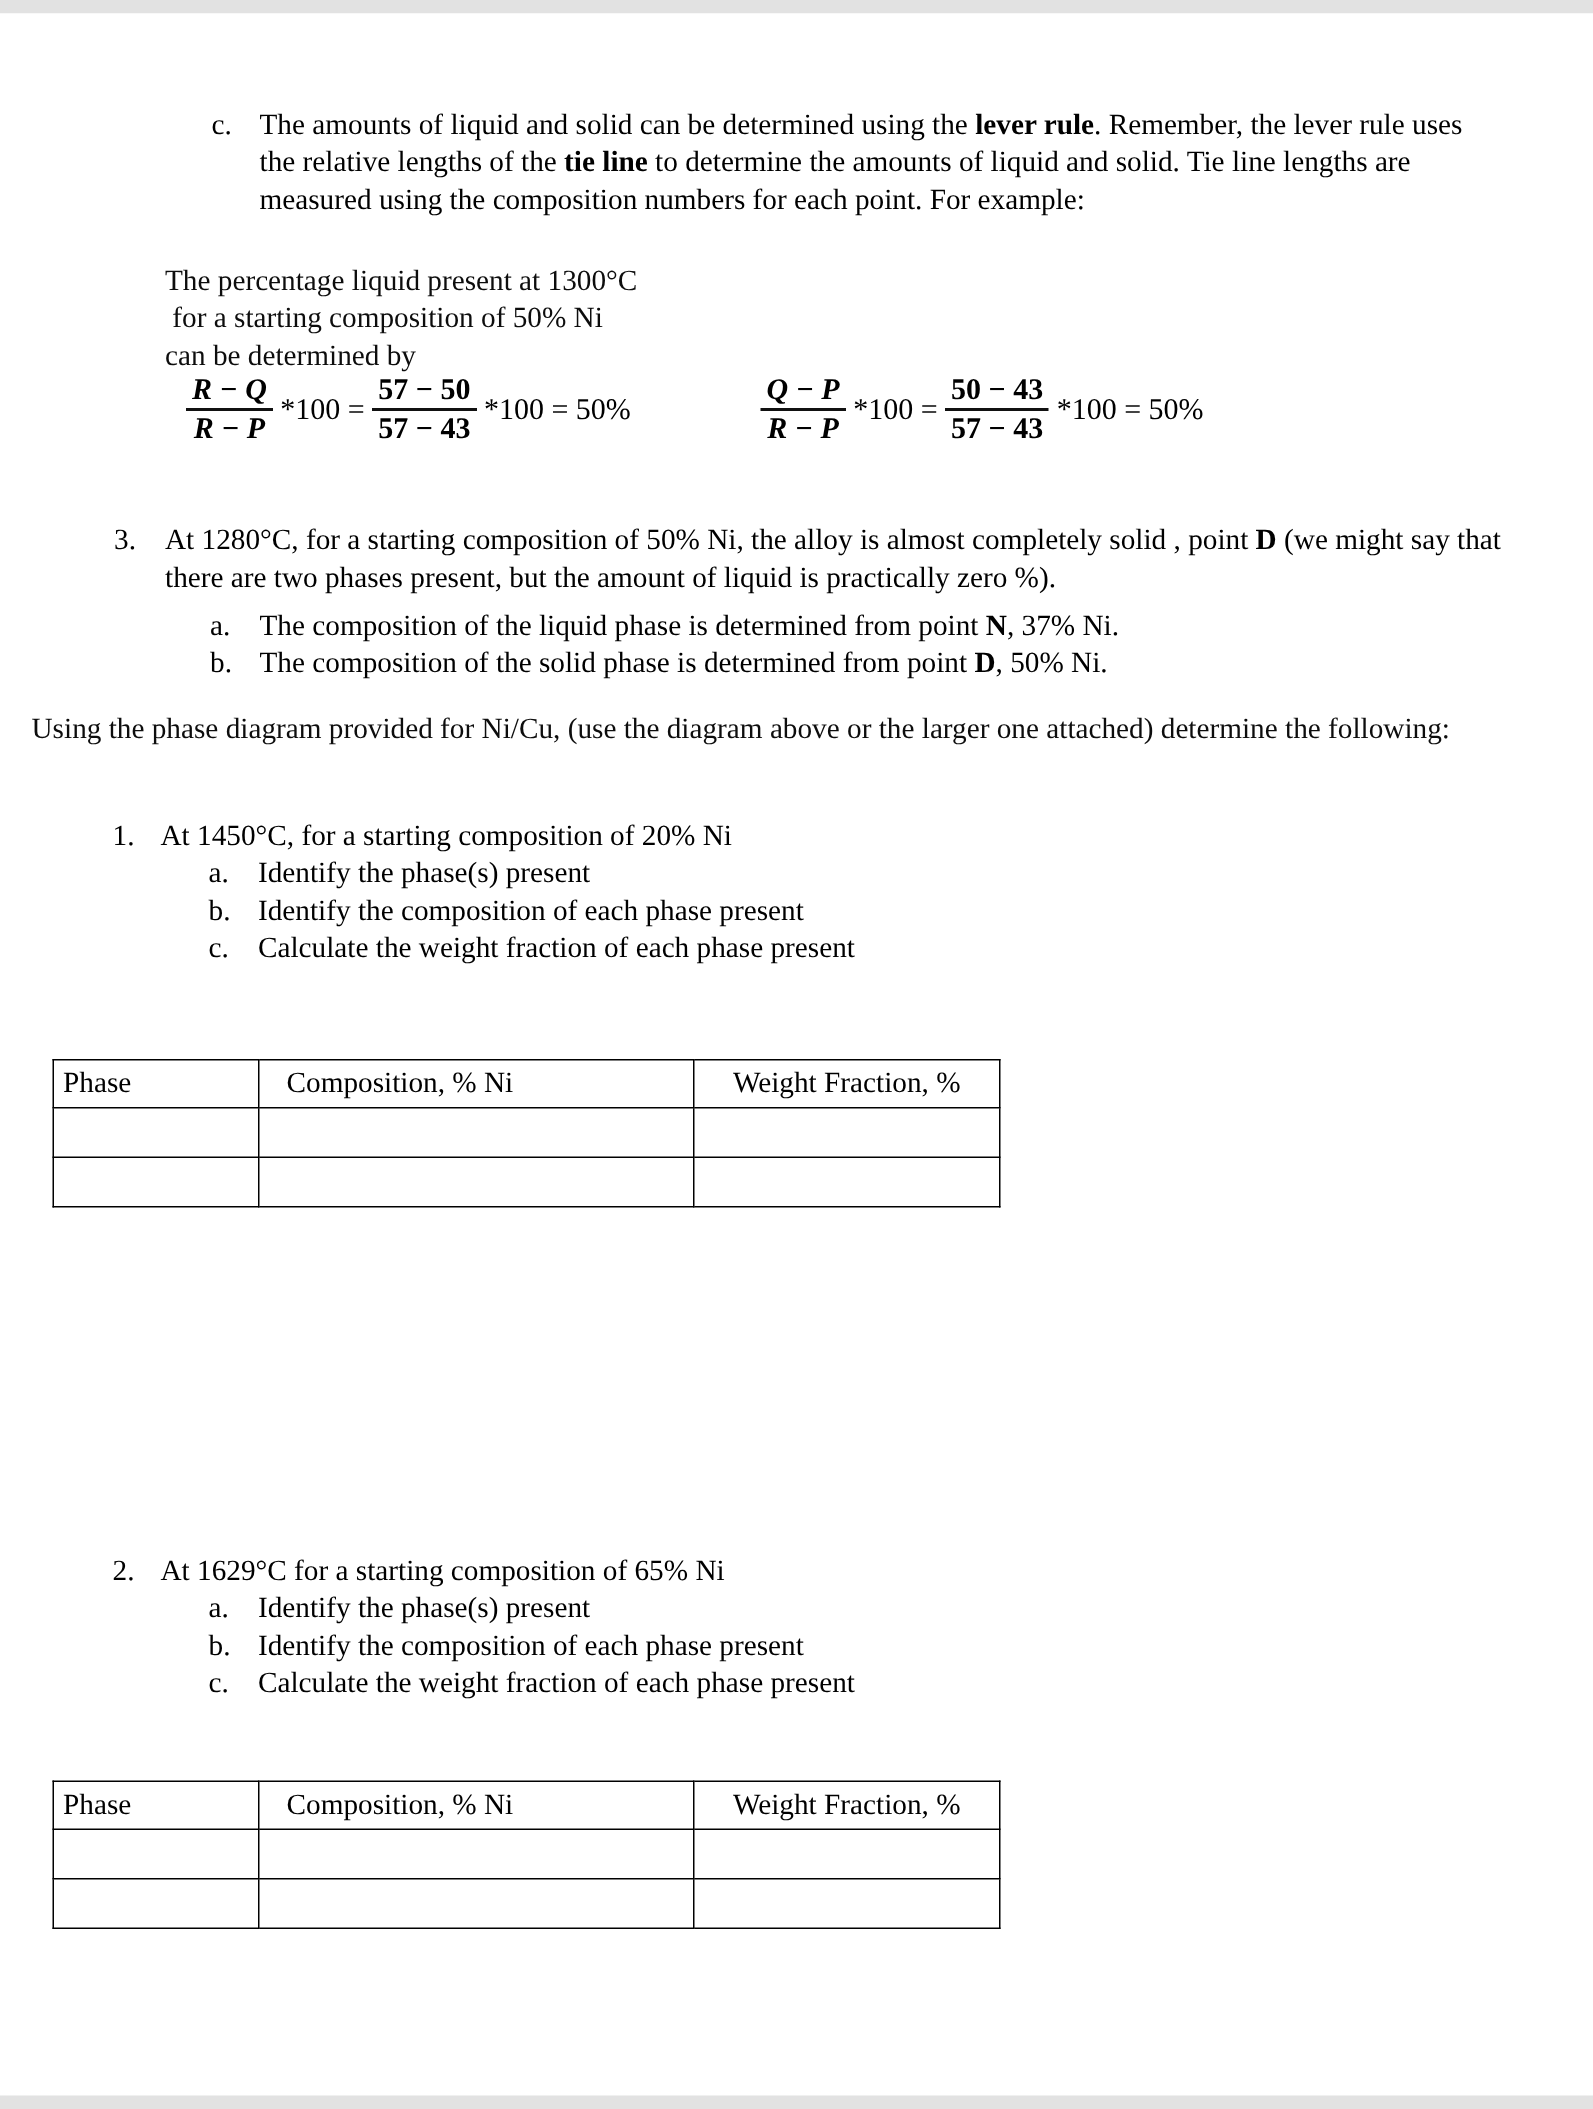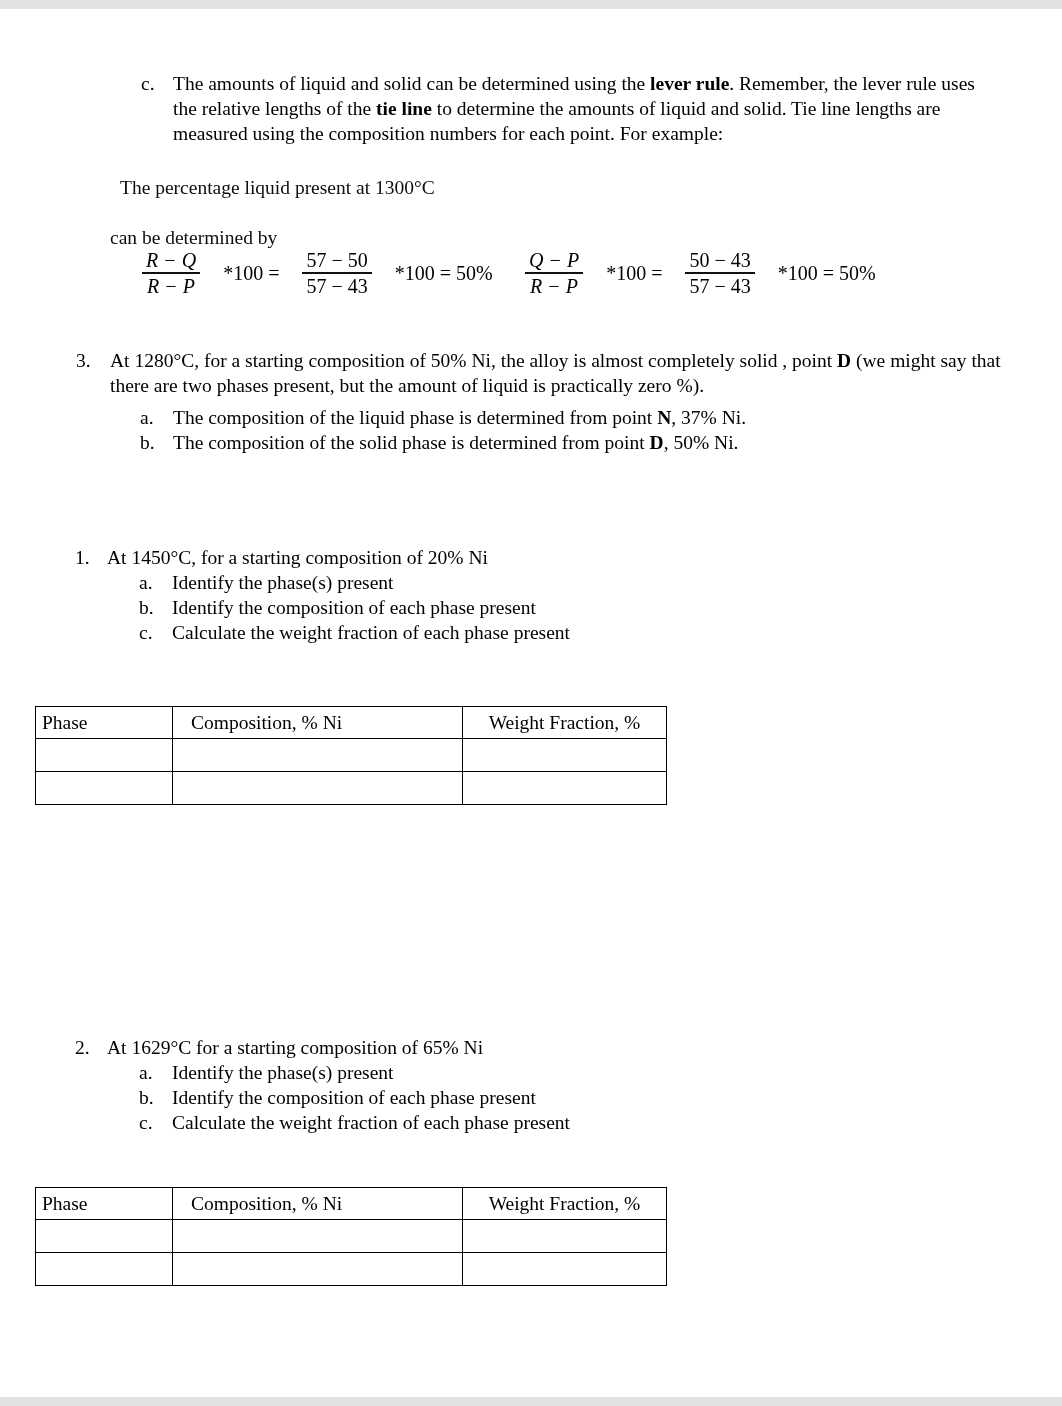--- a/index.html
+++ b/index.html
@@ -68,21 +68,22 @@
     align-items: center;
     font-size: 20px;
     font-family: "Liberation Serif", "DejaVu Serif", serif;
   }
   .frac {
     display: inline-flex;
     flex-direction: column;
     align-items: center;
     justify-content: flex-start;
     vertical-align: middle;
-    margin: 0 20px;
+    margin: 0 2px;
+    font-weight: bold;
   }
   .frac .num,
   .frac .den {
     padding: 0 4px;
     line-height: 1.12;
     white-space: nowrap;
   }
   .frac .bar {
     width: 100%;
     height: 1.6px;
@@ -119,21 +120,22 @@
 
 <div class="edge-band top"></div>
 
 <div class="page">
 
   <div class="li" style="left:141px; top:62px; width:856px;">
     <span class="marker" style="width:32px;">c.</span>
     <span class="body">The amounts of liquid and solid can be determined using the <b>lever rule</b>. Remember, the lever rule uses the relative lengths of the <b>tie line</b> to determine the amounts of liquid and solid. Tie line lengths are measured using the composition numbers for each point. For example:</span>
   </div>
 
-  <div class="txt" style="left:120px; top:166px;">The percentage liquid present at 1300°C</div>
+  <div class="txt" style="left:110px; top:166px;">The percentage liquid present at 1300°C</div>
+  <div class="txt" style="left:110px; top:191px;"> for a starting composition of 50% Ni</div>
   <div class="txt" style="left:110px; top:216px;">can be determined by</div>
 
   <div class="eq" style="left:122px; top:240px;">
     <span class="frac">
       <span class="num ital">R − Q</span>
       <span class="bar"></span>
       <span class="den ital">R − P</span>
     </span>
     <span class="op">*100 =</span>
     <span class="frac">
@@ -168,20 +170,21 @@
   <div class="li" style="left:140px; top:396px; width:760px;">
     <span class="marker" style="width:33px;">a.</span>
     <span class="body">The composition of the liquid phase is determined from point <b>N</b>, 37% Ni.</span>
   </div>
 
   <div class="li" style="left:140px; top:421px; width:760px;">
     <span class="marker" style="width:33px;">b.</span>
     <span class="body">The composition of the solid phase is determined from point <b>D</b>, 50% Ni.</span>
   </div>
 
+  <div class="txt" style="left:21px; top:465px; width:965px; text-align:left;">Using the phase diagram provided for Ni/Cu, (use the diagram above or the larger one attached) determine the following:</div>
 
   <div class="li" style="left:75px; top:536px; width:700px;">
     <span class="marker" style="width:32px;">1.</span>
     <span class="body">At 1450°C, for a starting composition of 20% Ni</span>
   </div>
 
   <div class="li" style="left:139px; top:561px; width:640px;">
     <span class="marker" style="width:33px;">a.</span>
     <span class="body">Identify the phase(s) present</span>
   </div>

